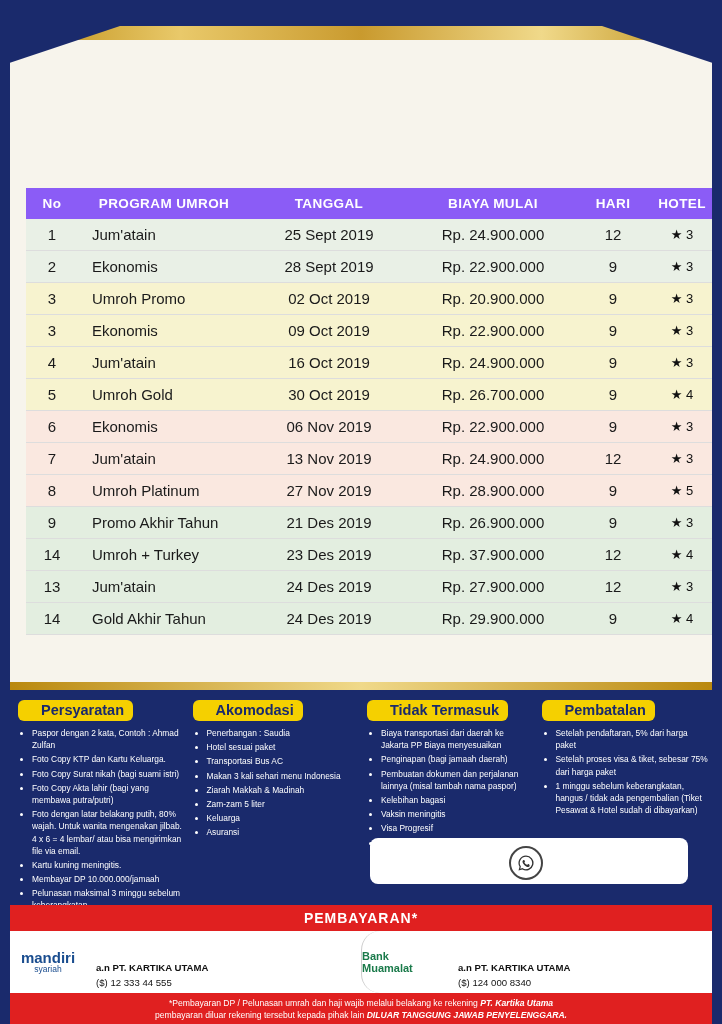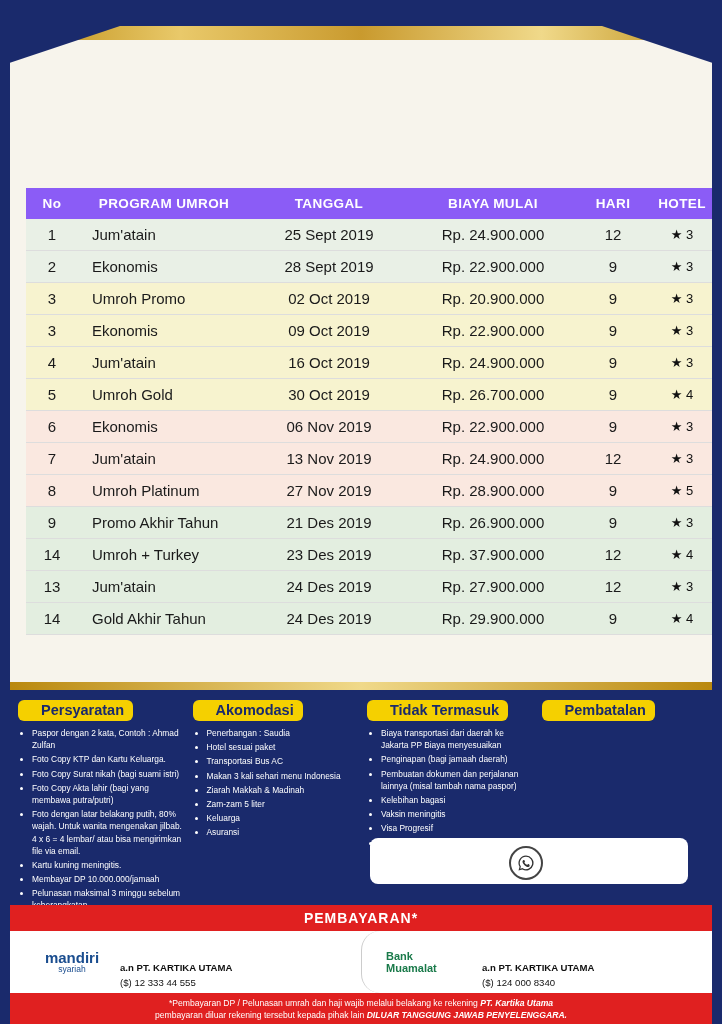--- a/index.html
+++ b/index.html
@@ -108,21 +108,21 @@
   
   .pay-head{
     position:absolute;top:905px;left:-10px;width:722px;height:26px;
     background:#e02020;color:#fff;text-align:center;
     font-size:14px;font-weight:bold;letter-spacing:1px;line-height:26px;border-radius:7px;
   }
   .pay-body{
     position:absolute;top:931px;left:-10px;width:722px;height:62px;
     background:#fff;display:flex;
   }
-  .pay-half{width:361px;display:flex;align-items:center;box-sizing:border-box;padding-left:24px;}
+  .pay-half{width:361px;display:flex;align-items:center;box-sizing:border-box;}
   .pay-half + .pay-half{border-left:1px solid #ccc;border-radius:19px;}
   .bank-logo{width:96px;text-align:center;}
   .mandiri{color:#1a4d8f;font-size:15px;font-weight:bold;line-height:1;}
   .mandiri small{display:block;font-size:8.5px;font-weight:normal;color:#1a4d8f;}
   .muamalat{color:#1a7a4a;font-size:11px;font-weight:bold;line-height:1.1;text-align:left;}
   .pay-lines{font-size:9.6px;color:#111;line-height:1.6;margin-top:42px;}
   .pay-lines .nm{font-weight:bold;font-size:9.6px;}
 
   .foot{
     position:absolute;top:993px;left:-10px;width:722px;height:31px;
@@ -311,20 +311,25 @@
             <li>Pembuatan dokumen dan perjalanan lainnya (misal tambah nama paspor)</li>
             <li>Kelebihan bagasi</li>
             <li>Vaksin meningitis</li>
             <li>Visa Progresif</li>
             <li>Laundry</li>
           </ul>
       </div>
 
       <div class="col">
         <h3>Pembatalan</h3>
+        <ul id="ul-pembatalan">
+            <li>Setelah pendaftaran, 5% dari harga paket</li>
+            <li>Setelah proses visa &amp; tiket, sebesar 75% dari harga paket</li>
+            <li>1 minggu sebelum keberangkatan, hangus / tidak ada pengembalian (Tiket Pesawat &amp; Hotel sudah di dibayarkan)</li>
+          </ul>
       </div>
 
     </div>
 
     <div class="wa-box">
       <div class="wa-circle">
         <svg width="18" height="18" viewBox="0 0 24 24" aria-hidden="true">
           <path fill="#333" d="M12 2a10 10 0 00-8.6 15.1L2 22l5.1-1.3A10 10 0 1012 2zm0 1.8a8.2 8.2 0 11-4.3 15.2l-.3-.2-3 .8.8-2.9-.2-.3A8.2 8.2 0 0112 3.8zm4.6 10.4c-.2-.1-1.4-.7-1.6-.8s-.4-.1-.5.1-.6.8-.8.9-.3.2-.5 0a6.6 6.6 0 01-3.2-2.8c-.2-.4.2-.4.6-1.2.1-.1 0-.3 0-.4l-.7-1.7c-.2-.4-.4-.4-.5-.4h-.5a1 1 0 00-.7.3 2.9 2.9 0 00-.9 2.2 5 5 0 001.1 2.7 11.4 11.4 0 004.4 3.8c1.6.6 1.9.5 2.3.5a2.5 2.5 0 001.6-1.2 2 2 0 00.1-1.2c0-.1-.2-.2-.4-.3z"></path>
         </svg>
       </div>

